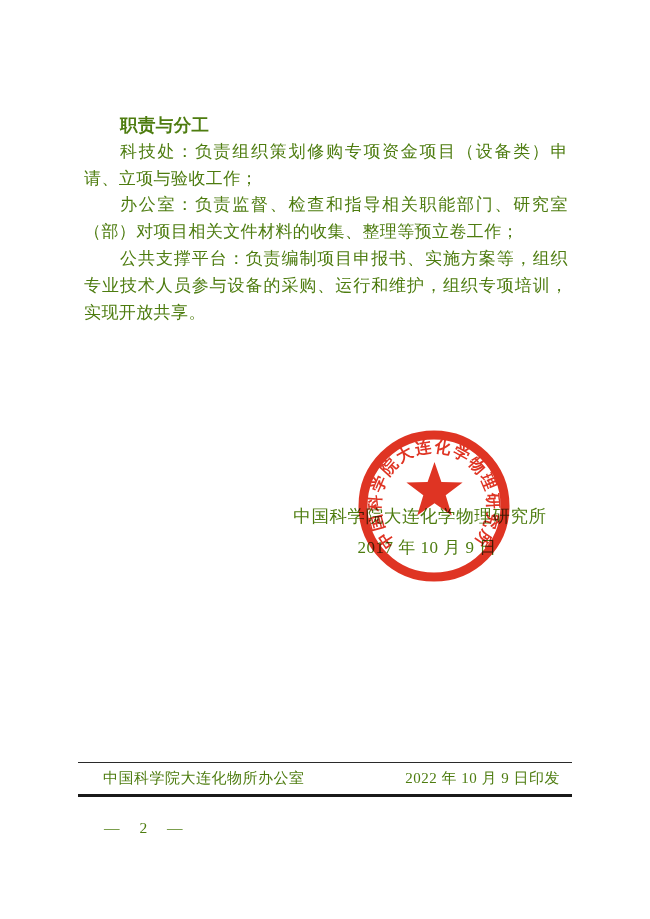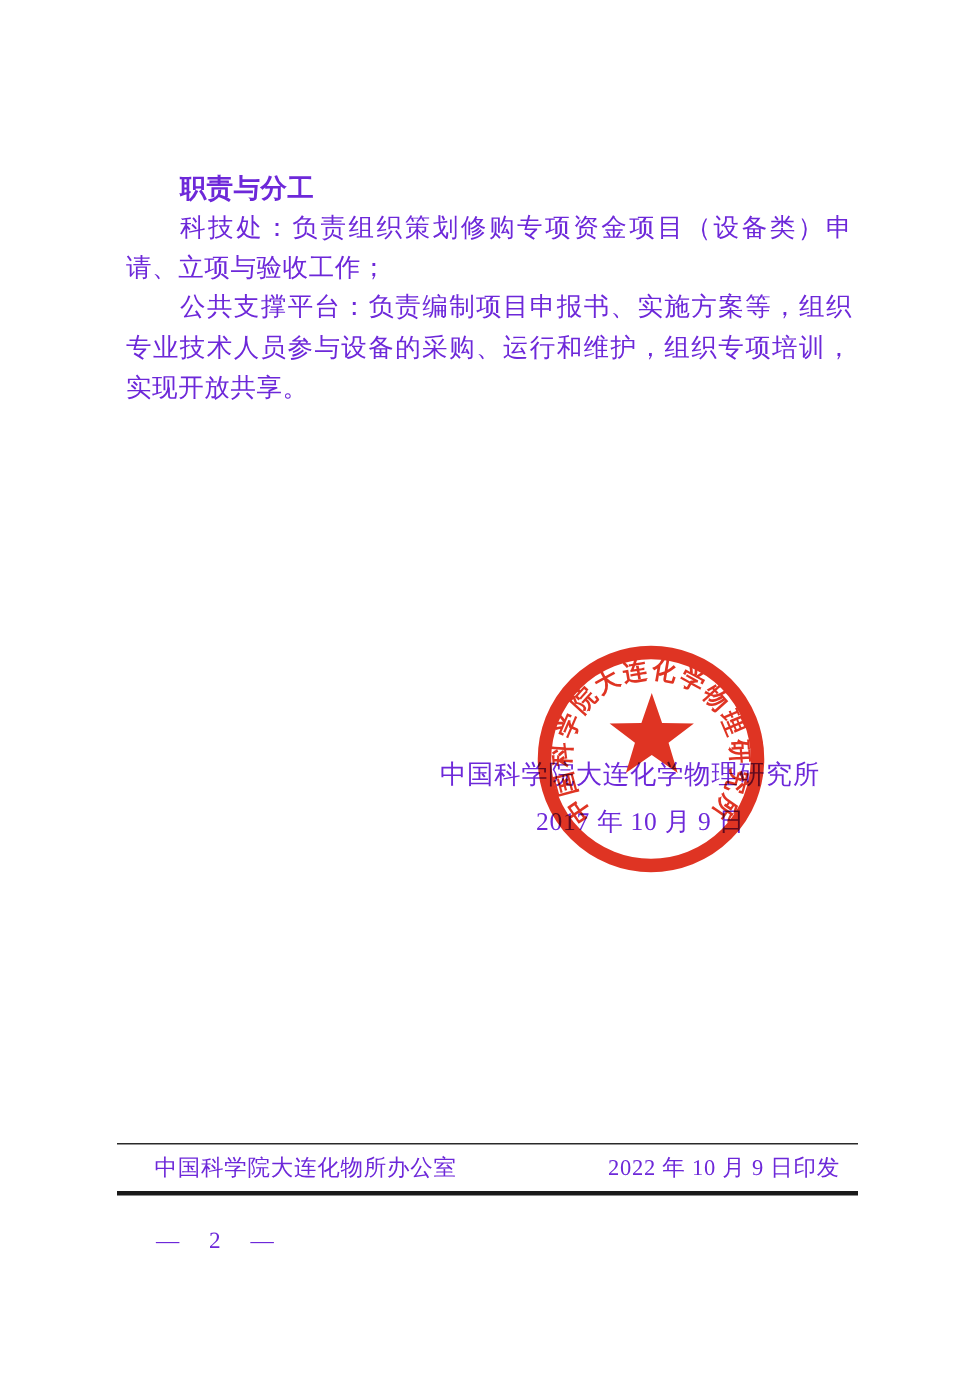--- a/index.html
+++ b/index.html
@@ -2,21 +2,21 @@
 <html><head>
 <meta charset="utf-8">
 <style>
   html,body{margin:0;padding:0;background:#ffffff;}
   .page{
     position:relative;
     width:650px;height:919px;
     background:#ffffff;
     overflow:hidden;
     font-family:"Liberation Serif","DejaVu Serif",serif;
-    color:#6d28d9;
+    color:#4d7c0f;
   }
   
   .body-text{
     position:absolute;left:84px;top:112px;width:484px;
     font-size:17px;line-height:26.8px;letter-spacing:0.4px;
     text-align:justify;text-justify:inter-ideograph;
   }
   .doc-heading{
     font-weight:bold;text-indent:36px;font-size:17.5px;margin:0;
   }
@@ -64,20 +64,21 @@
 </head>
 <body>
 
 <div class="page">
 
   <div class="body-text">
     <p class="doc-heading">职责与分工</p>
 
     <p class="para"><span class="plabel">科技处：</span><span>负责组织策划修购专项资金项目（设备类）申请、立项与验收工作；</span></p>
 
+    <p class="para"><span class="plabel">办公室：</span><span>负责监督、检查和指导相关职能部门、研究室（部）对项目相关文件材料的收集、整理等预立卷工作；</span></p>
 
 
 
     <p class="para"><span class="plabel">公共支撑平台：</span><span>负责编制项目申报书、实施方案等，组织专业技术人员参与设备的采购、运行和维护，组织专项培训，实现开放共享。</span></p>
   </div>
 
   <div class="sig-org">中国科学院大连化学物理研究所</div>
   <div class="sig-date">2017 年 10 月 9 日</div>
 
   <svg class="seal" viewBox="0 0 160 160" xmlns="http://www.w3.org/2000/svg">

